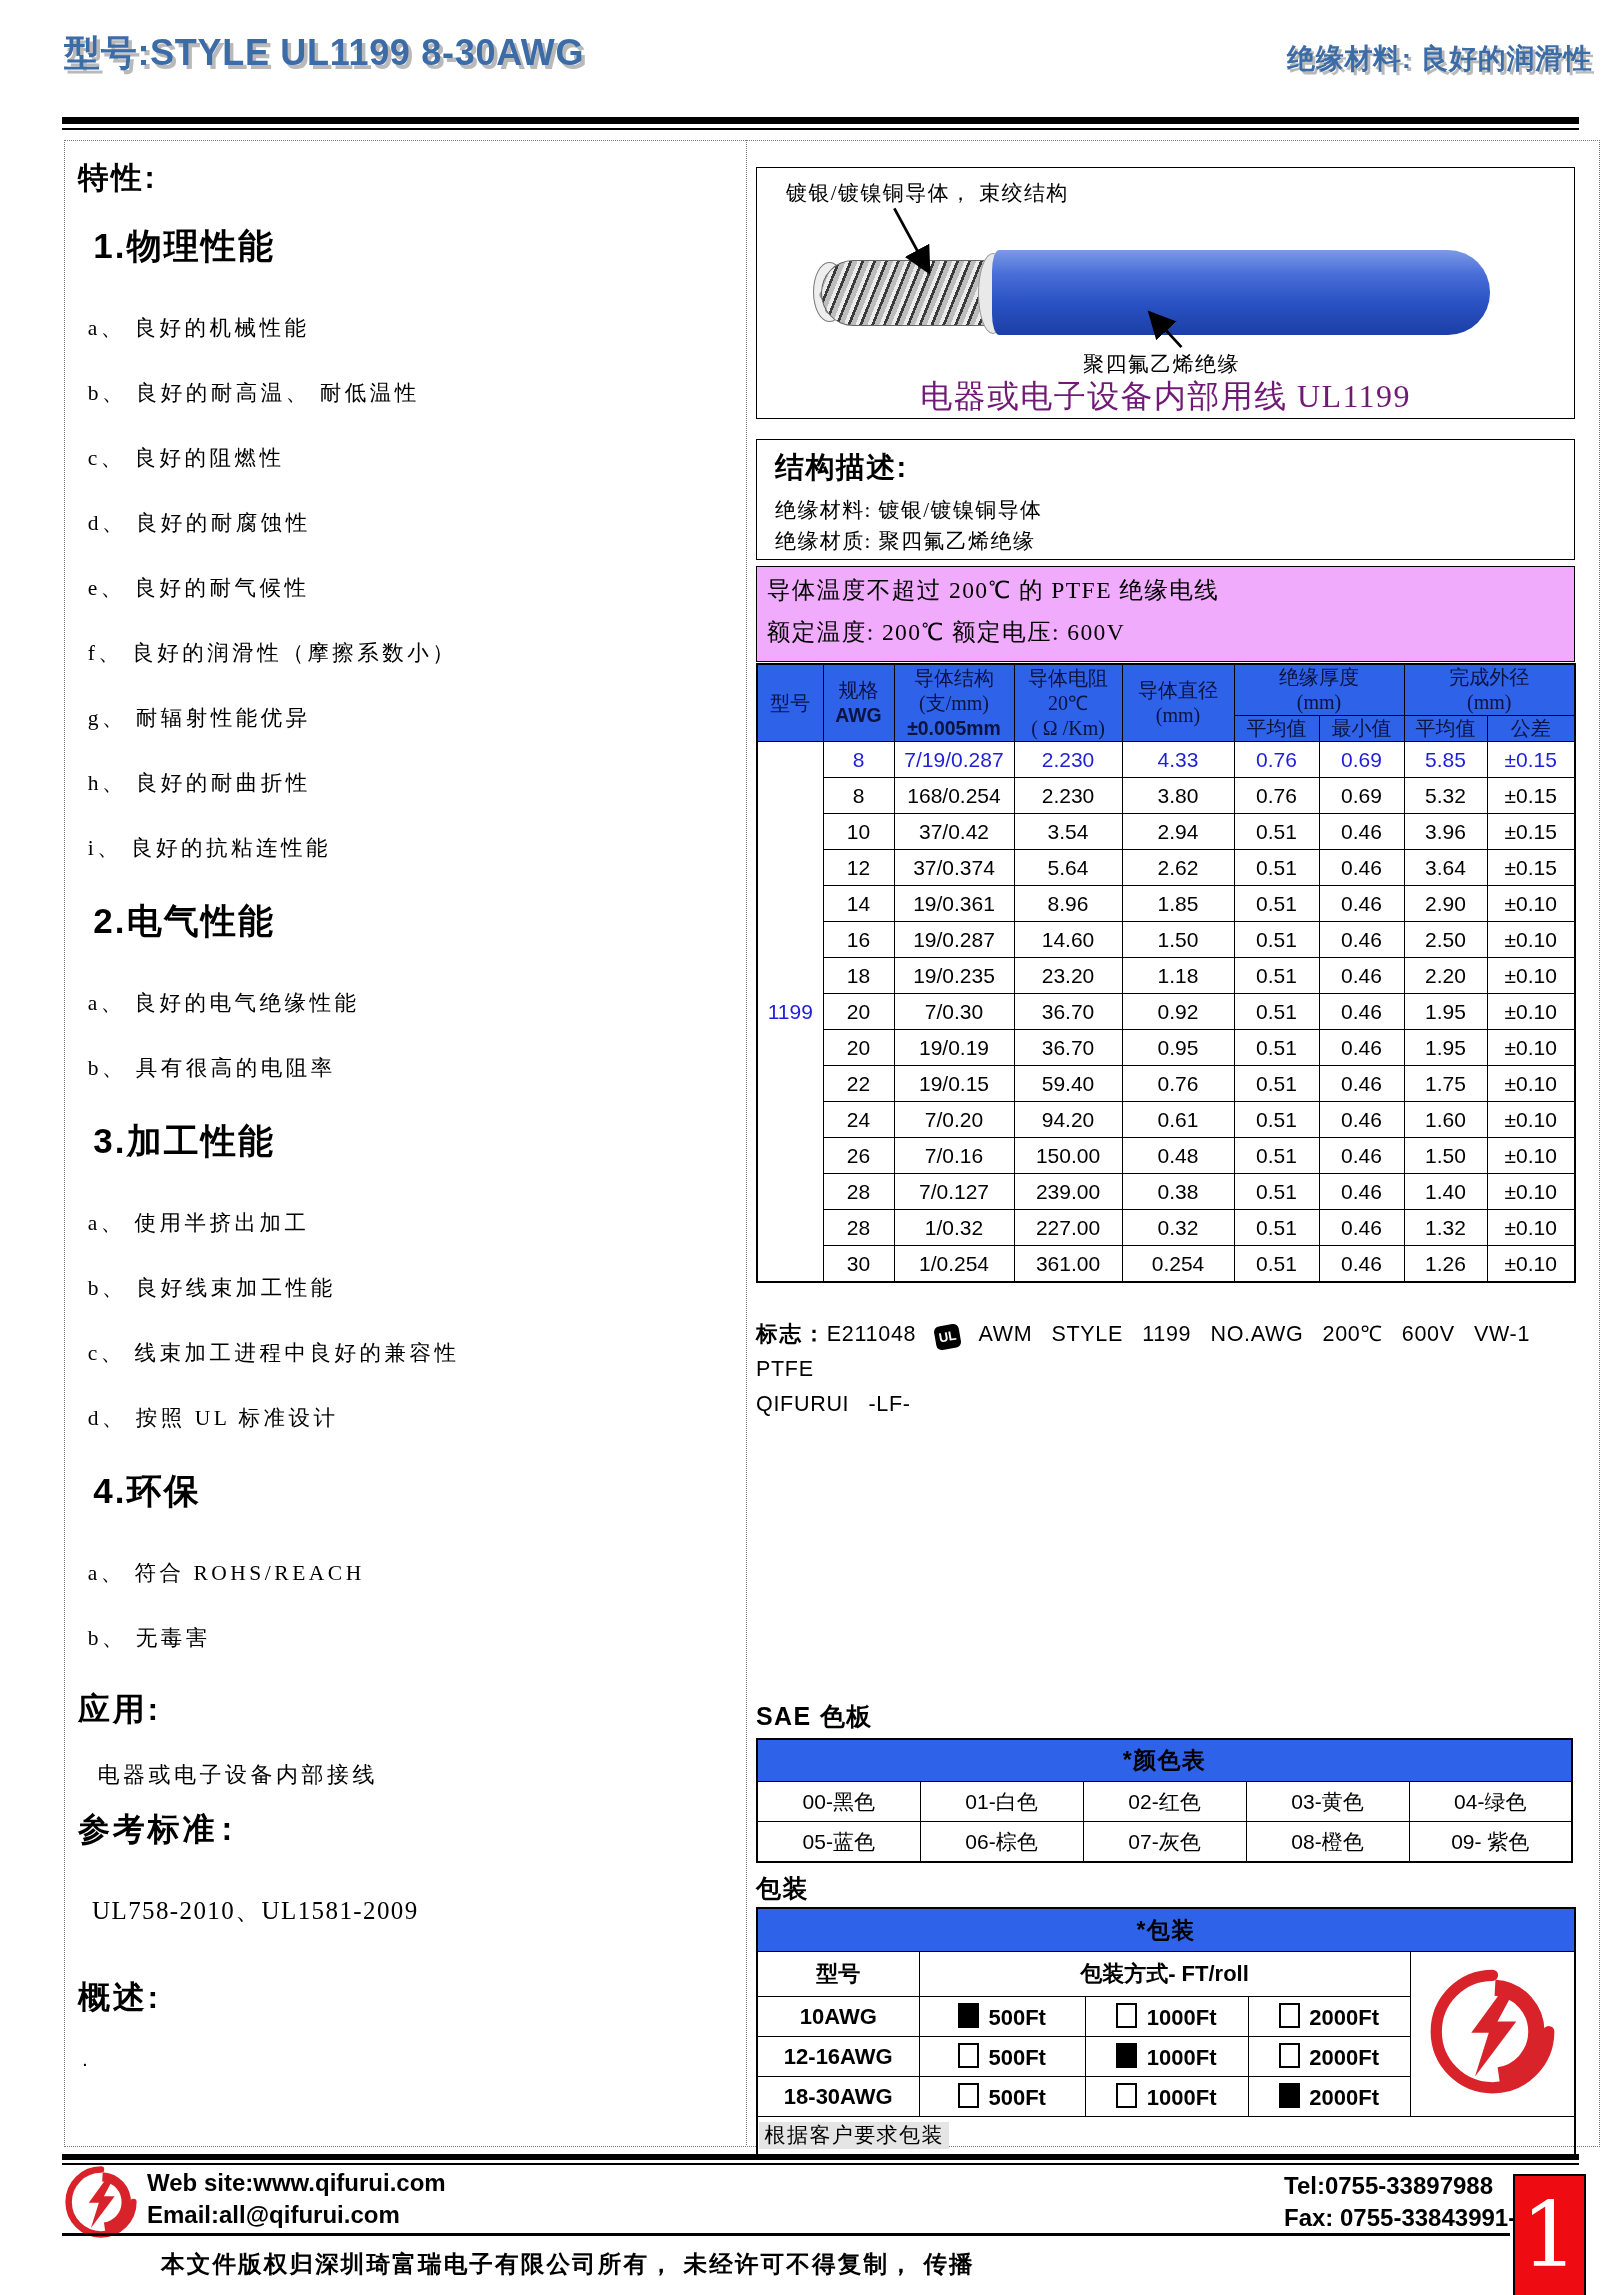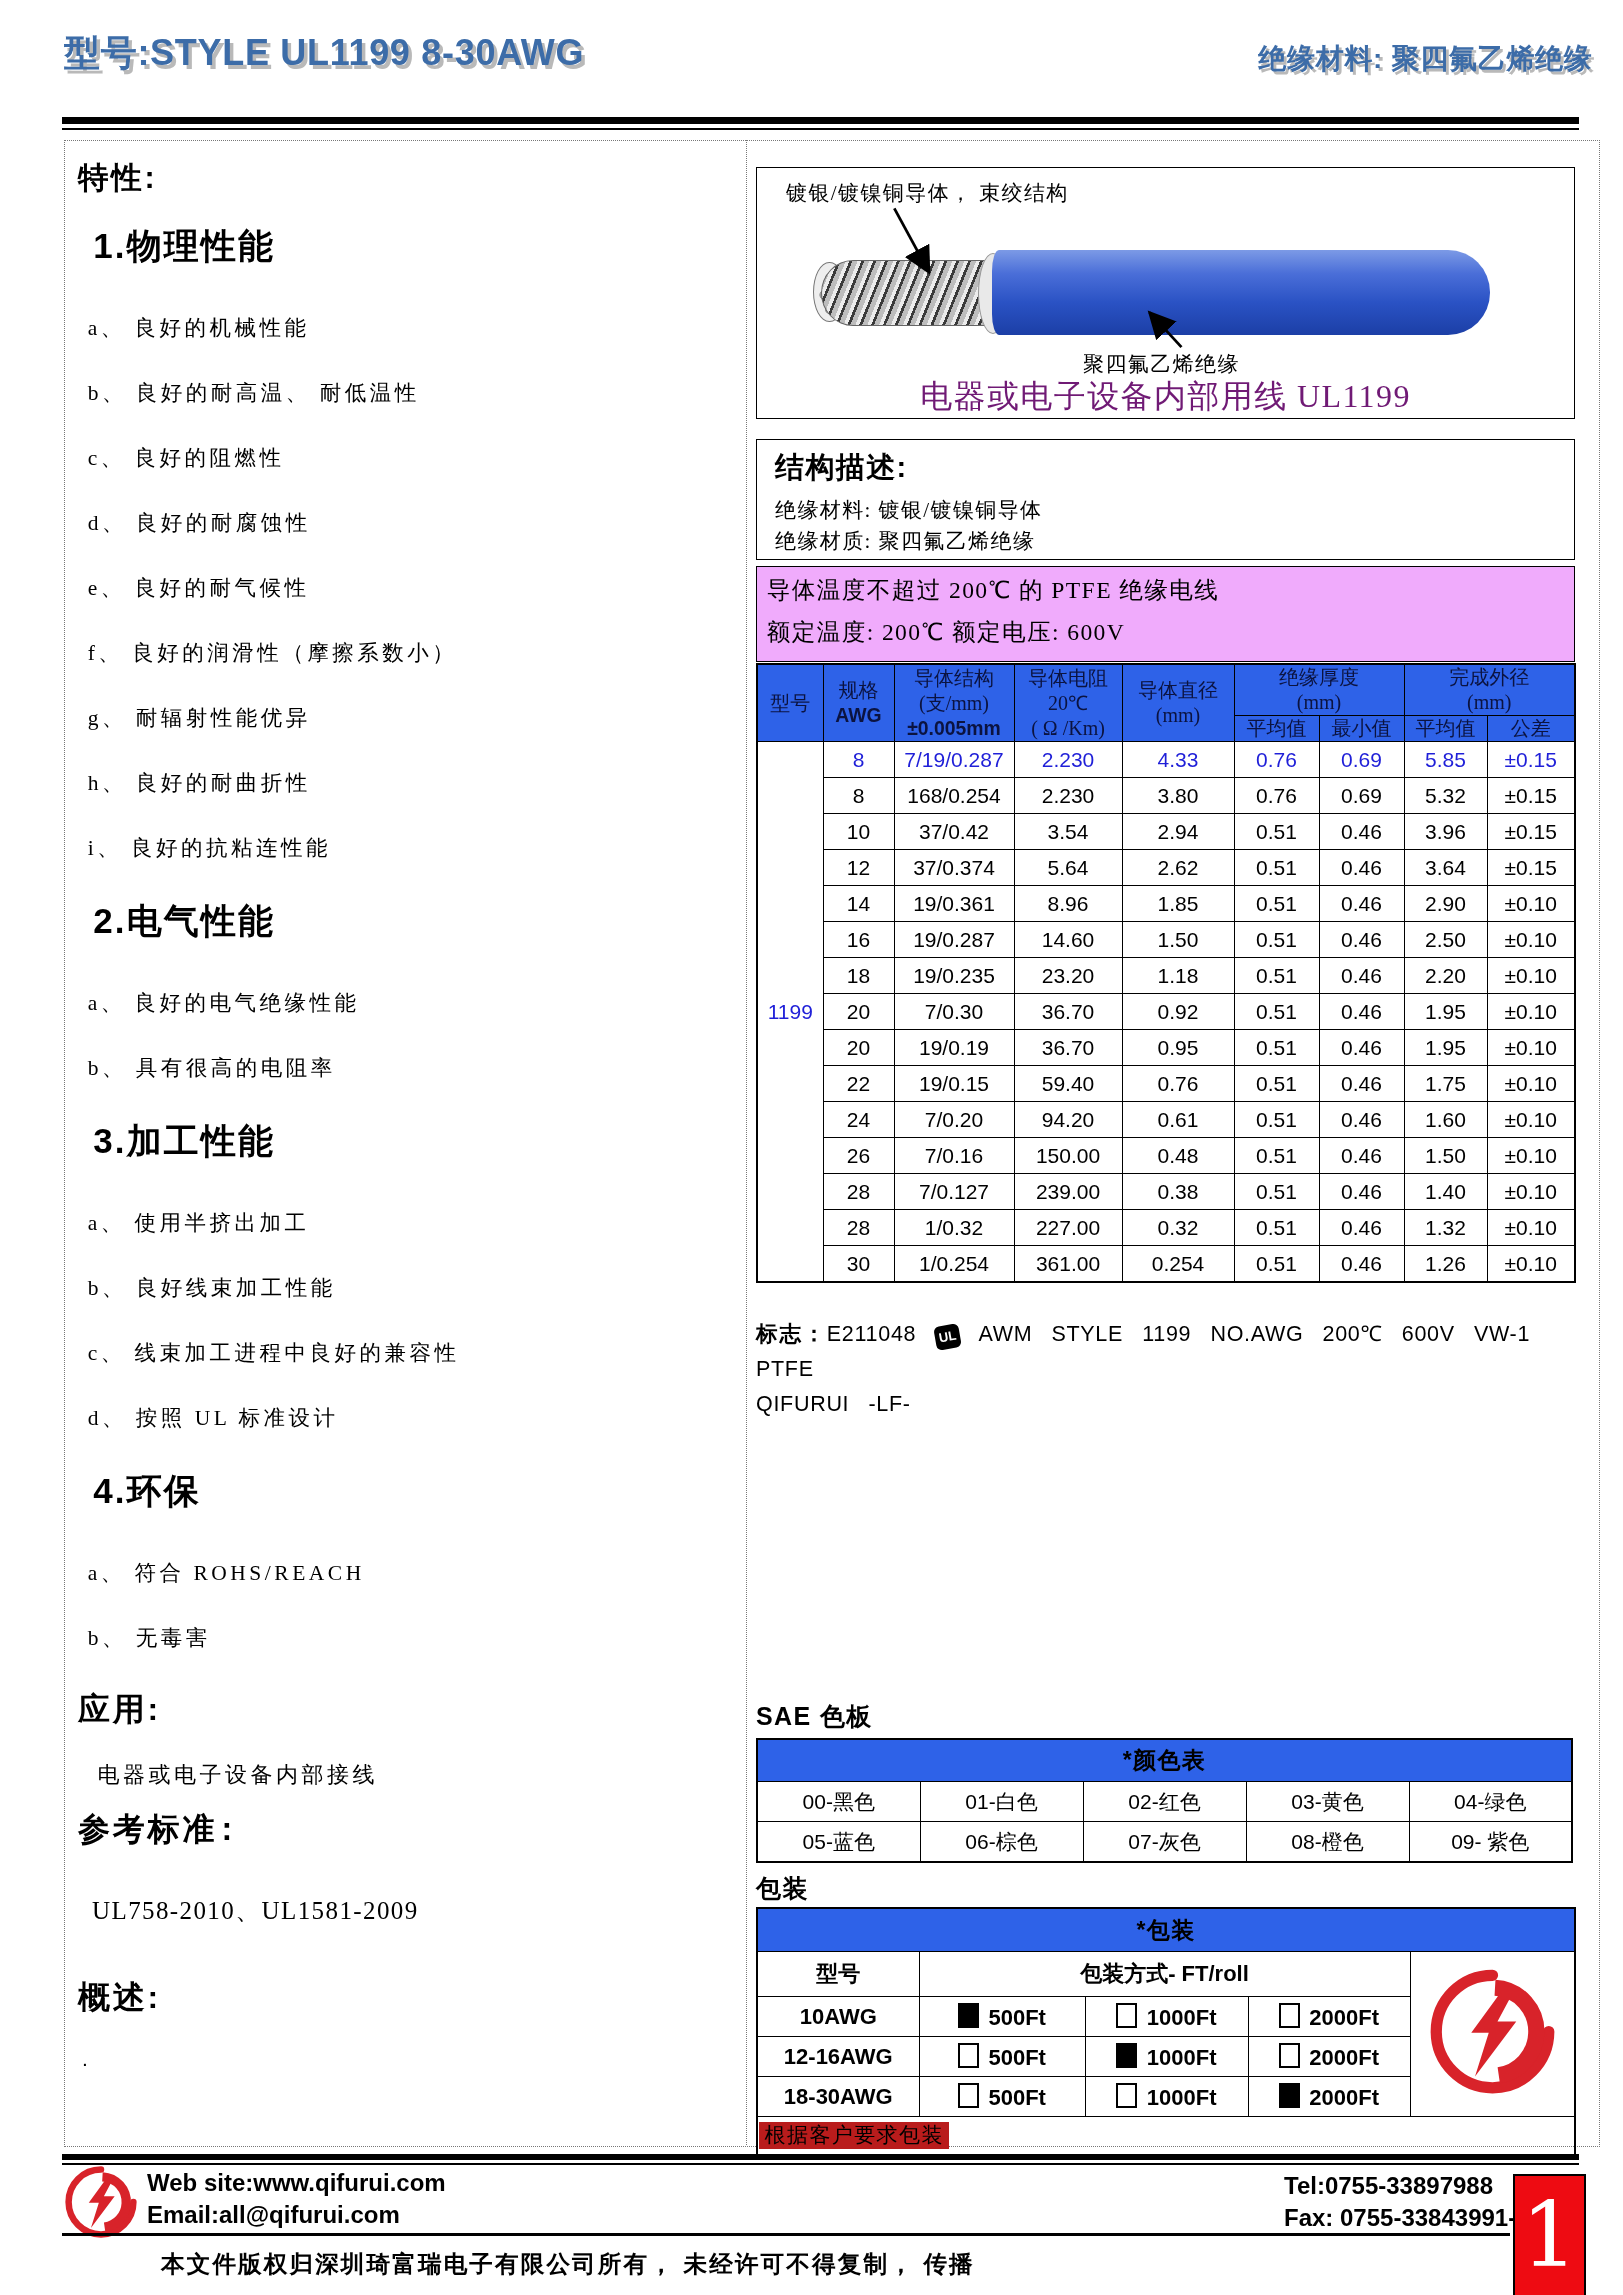--- a/index.html
+++ b/index.html
@@ -98,21 +98,21 @@
   
   .pack-label{top:1872px;font-size:25px;font-weight:bold;letter-spacing:1.4px;}
   .pack-table-wrap{top:1907px;}
   table.ptab{border-collapse:collapse;width:817px;table-layout:fixed;border:2.1px solid #000;}
   table.ptab th,table.ptab td{border:1.4px solid #000;}
   table.ptab th.bluehead{background:#2e62e8;height:40px;font-size:23px;letter-spacing:1.4px;color:#000;}
   table.ptab td{text-align:center;font-size:22px;font-weight:bold;}
   table.ptab td.hrow{height:42px;}
   table.ptab td.prow{height:37px;}
   table.ptab td.notecell{height:35px;text-align:left;font-weight:normal;}
-  .note-hl{background:#b91c1c;font-family:"Liberation Serif",serif;font-size:21px;letter-spacing:1.4px;padding:1.4px 5.6px;}
+  .note-hl{background:#e5e5e5;font-family:"Liberation Serif",serif;font-size:21px;letter-spacing:1.4px;padding:1.4px 5.6px;}
   .cbx{display:inline-block;width:16.7px;height:21px;border:2.1px solid #000;margin-right:9.7px;vertical-align:-3.5px;background:#fff;}
   .cbx.filled{background:#000;}
   .pack-logo{width:125px;height:125px;}
 
   
   .f-rule1{position:absolute;left:62px;top:2154px;width:1517px;height:6.2px;background:#000;}
   .f-rule2{position:absolute;left:62px;top:2163px;width:1517px;height:2.1px;background:#000;}
   .f-rule3{position:absolute;left:62px;top:2233px;width:1448px;height:2.8px;background:#000;}
   .f-logo{position:absolute;left:65px;top:2166px;width:72px;height:72px;}
   .f-web{position:absolute;left:147px;top:2169px;font-size:24px;font-weight:bold;}
@@ -123,21 +123,21 @@
               border:2.1px solid #000;color:#fff;font-family:"DejaVu Serif",serif;font-size:89px;
               text-align:center;line-height:118px;}
   .f-copy{position:absolute;left:161px;top:2248px;font-size:23.6px;font-weight:bold;letter-spacing:2.1px;}
 </style>
 </head>
 <body>
 
 <div class="page">
 
   <div class="doc-title">型号:STYLE UL1199 8-30AWG</div>
-  <div class="doc-title-right">绝缘材料: 聚四氟乙烯绝缘</div>
+  <div class="doc-title-right">绝缘材料: 良好的润滑性</div>
   <div class="rule-thick" style="top:117px;"></div>
   <div class="rule-thin" style="top:128px;"></div>
 
   <div class="content-frame"></div>
   <div class="col-divider"></div>
 
   <div class="left-col">
     <div class="left-title">特性:</div>
     <div id="left-sections">
         <div class="section-heading">1.物理性能</div>

